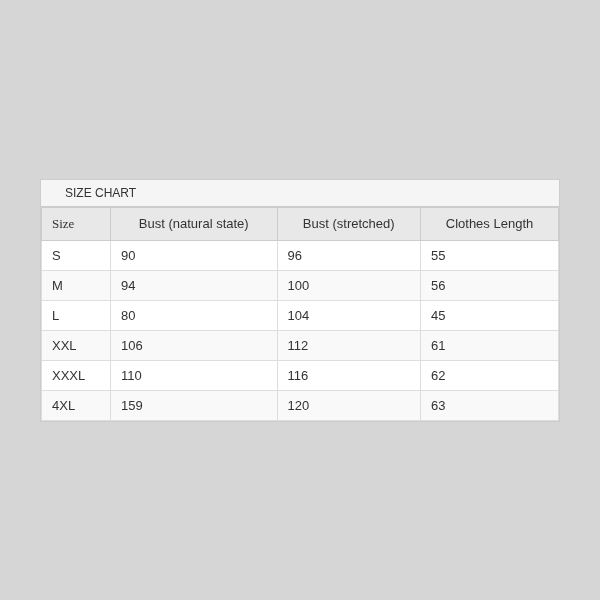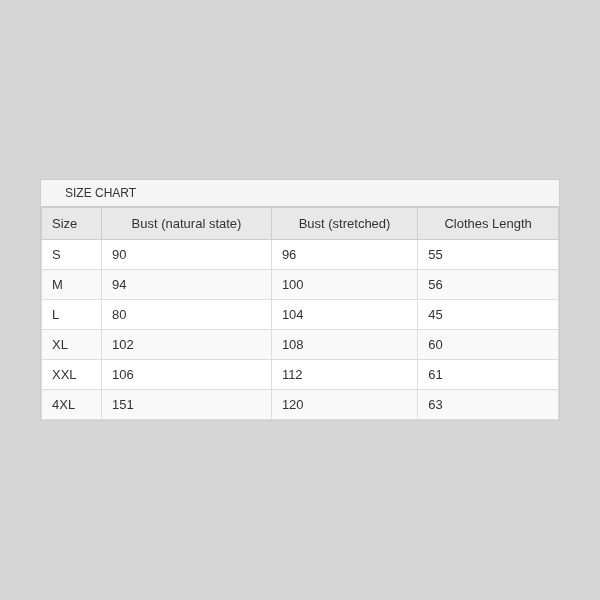--- a/index.html
+++ b/index.html
@@ -47,20 +47,21 @@
       padding: 8px 10px;
       text-align: center;
       font-weight: normal;
       color: #333333;
       border: 1px solid #cccccc;
       font-size: 13px;
     }
 
     thead th:first-child {
       text-align: left;
+      font-family: Liberation Serif, serif;
     }
 
     tbody tr {
       background-color: #ffffff;
     }
 
     tbody tr:nth-child(even) {
       background-color: #f9f9f9;
     }
 
@@ -103,32 +104,32 @@
           <td>100</td>
           <td>56</td>
         </tr>
         <tr>
           <td>L</td>
           <td>80</td>
           <td>104</td>
           <td>45</td>
         </tr>
         <tr>
-          <td>XL</td>
-          <td>102</td>
-          <td>108</td>
-          <td>60</td>
-        </tr>
-        <tr>
           <td>XXL</td>
           <td>106</td>
           <td>112</td>
           <td>61</td>
         </tr>
         <tr>
+          <td>XXXL</td>
+          <td>110</td>
+          <td>116</td>
+          <td>62</td>
+        </tr>
+        <tr>
           <td>4XL</td>
-          <td>151</td>
+          <td>159</td>
           <td>120</td>
           <td>63</td>
         </tr>
       </tbody>
   </table>
 </div>
 
 </body></html>

